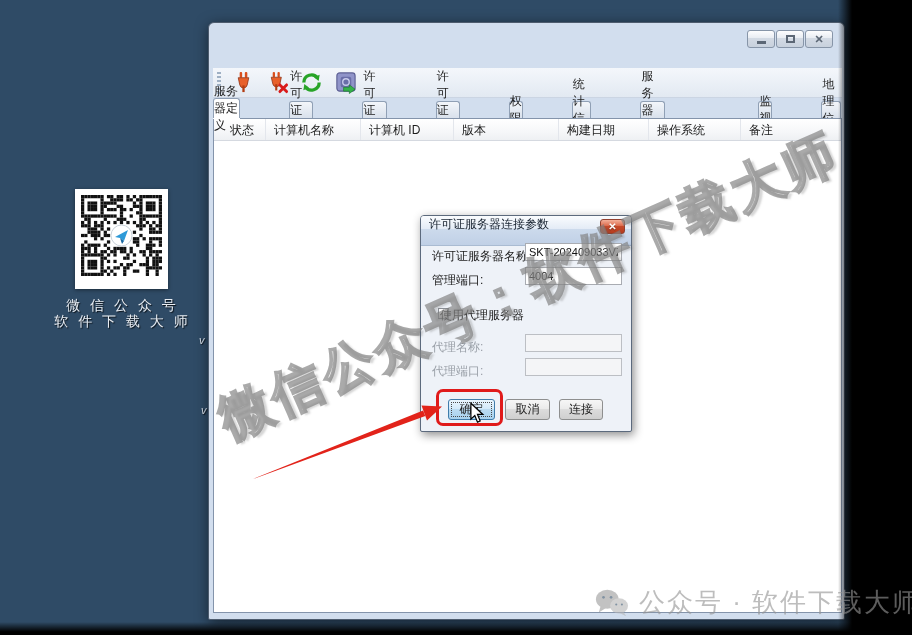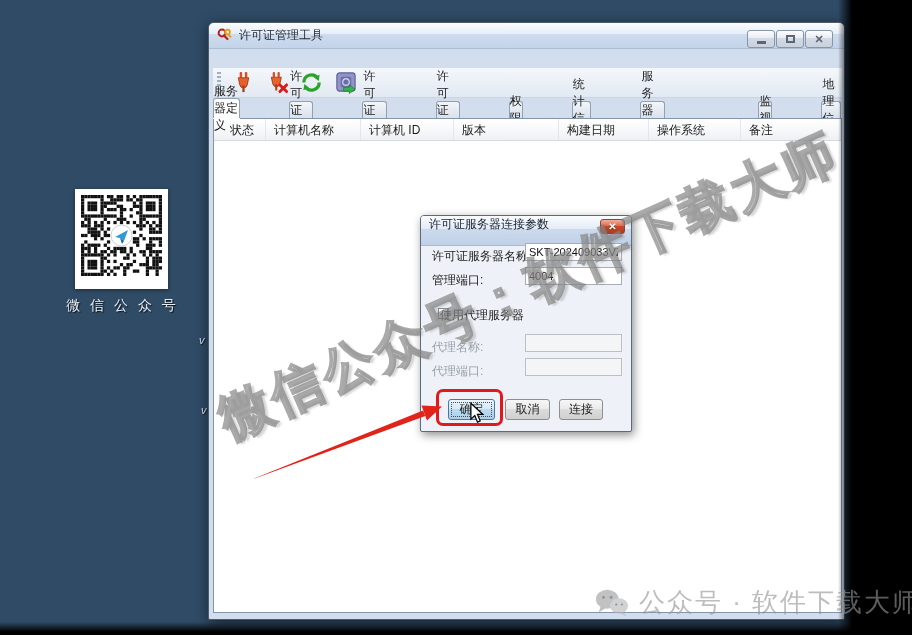--- a/index.html
+++ b/index.html
@@ -432,34 +432,26 @@
         <rect x="32.40" y="77.76" width="3.24" height="3.24" fill="#111"></rect>
         <rect x="42.12" y="77.76" width="3.24" height="3.24" fill="#111"></rect>
         <rect x="64.80" y="77.76" width="3.24" height="3.24" fill="#111"></rect>
         <rect x="74.52" y="77.76" width="3.24" height="3.24" fill="#111"></rect>
         <circle cx="40.5" cy="40.5" r="10.5" fill="#fff" stroke="#c9d2da" stroke-width="1"></circle>
         <polygon points="34,42 47,35 43,46 39,43" fill="#2e9ad8"></polygon>
         <polygon points="39,43 43,46 41,49" fill="#1565a0"></polygon>
       </svg>
   </div>
   <div class="qr-caption l1">微 信 公 众 号</div>
+  <div class="qr-caption l2">软 件 下 载 大 师</div>
 
   <span class="artifact-v" style="left:199px;top:334px;">v</span>
   <span class="artifact-v" style="left:201px;top:404px;">v</span>
 
   <div class="win">
-    <div class="titlebar">
-      <svg width="16" height="16" viewBox="0 0 16 16">
-        <circle cx="5" cy="5" r="3.4" fill="none" stroke="#b22222" stroke-width="2"></circle>
-        <rect x="7" y="6" width="7" height="2.2" rx="1" transform="rotate(45 7 6)" fill="#b22222"></rect>
-        <circle cx="10.5" cy="4" r="2.4" fill="none" stroke="#e0a010" stroke-width="1.8"></circle>
-        <rect x="11.5" y="5.5" width="4.5" height="1.8" transform="rotate(45 11.5 5.5)" fill="#e0a010"></rect>
-      </svg>
-      <span class="win-title">许可证管理工具</span>
-    </div>
     <div class="win-controls">
       <div class="cbtn">
           <span class="min-glyph"></span>
         </div>
       <div class="cbtn">
           <span class="max-glyph"></span>
         </div>
       <div class="cbtn">
           <span class="x-glyph">✕</span>
         </div>

